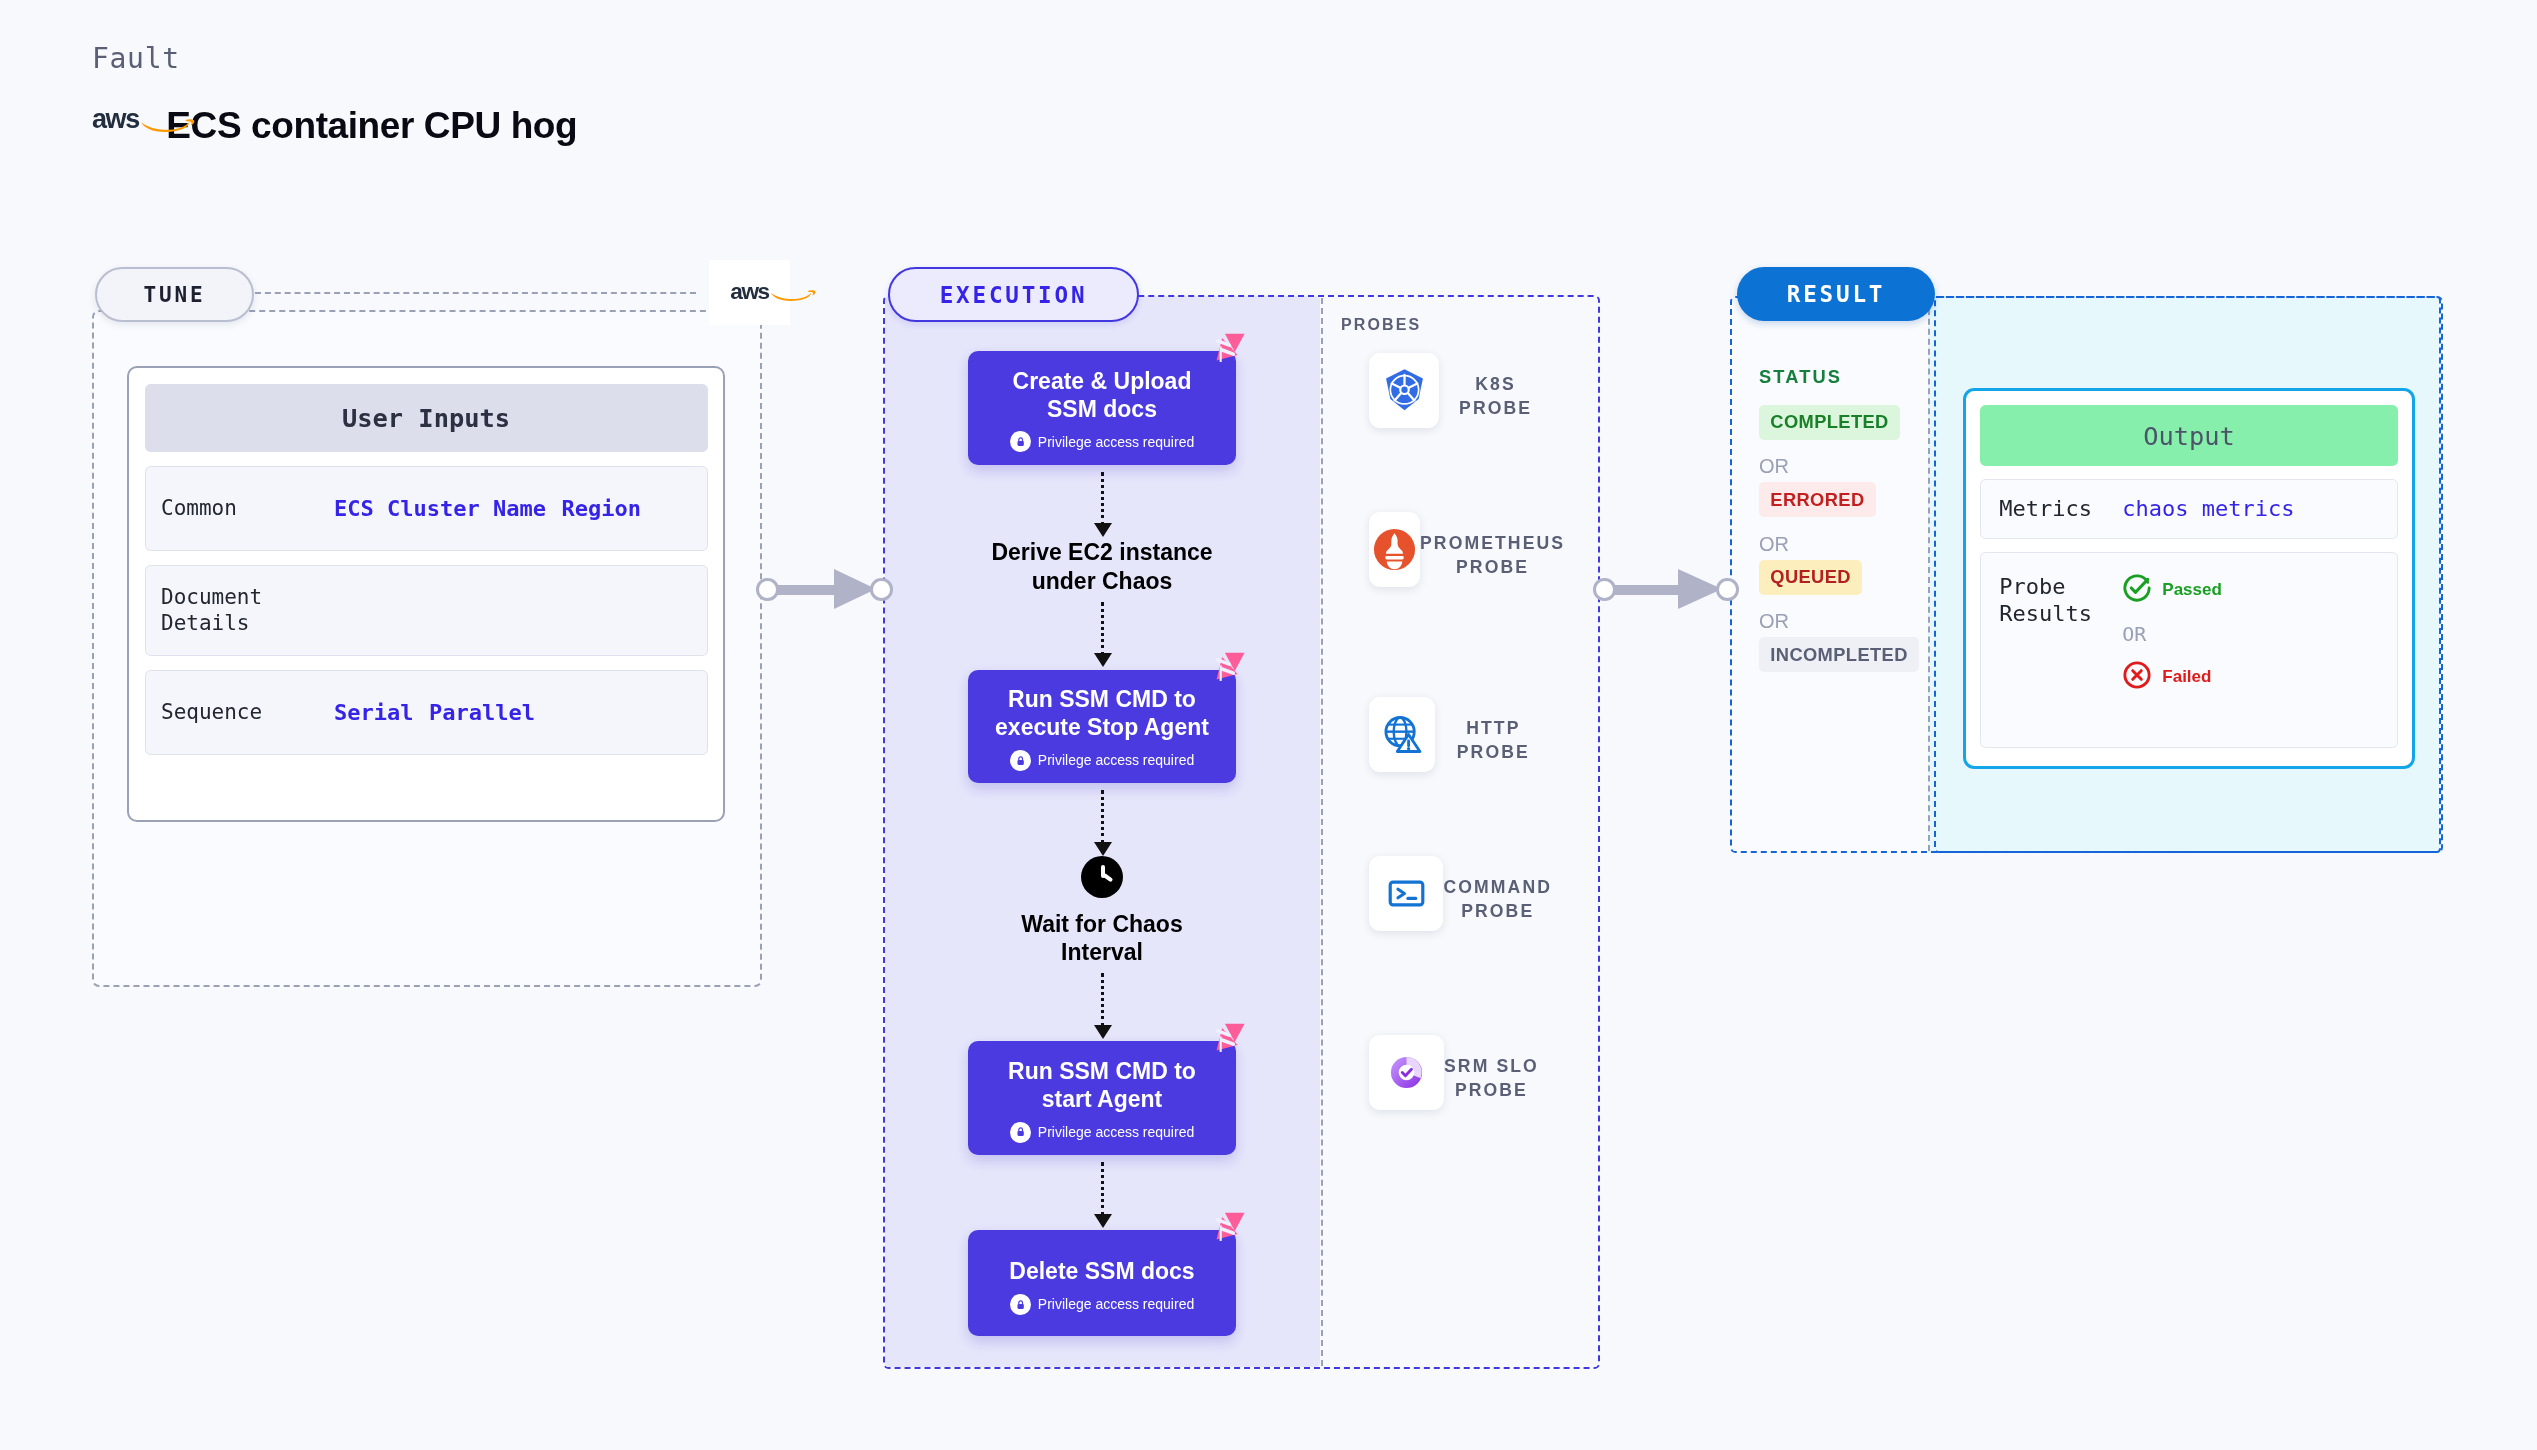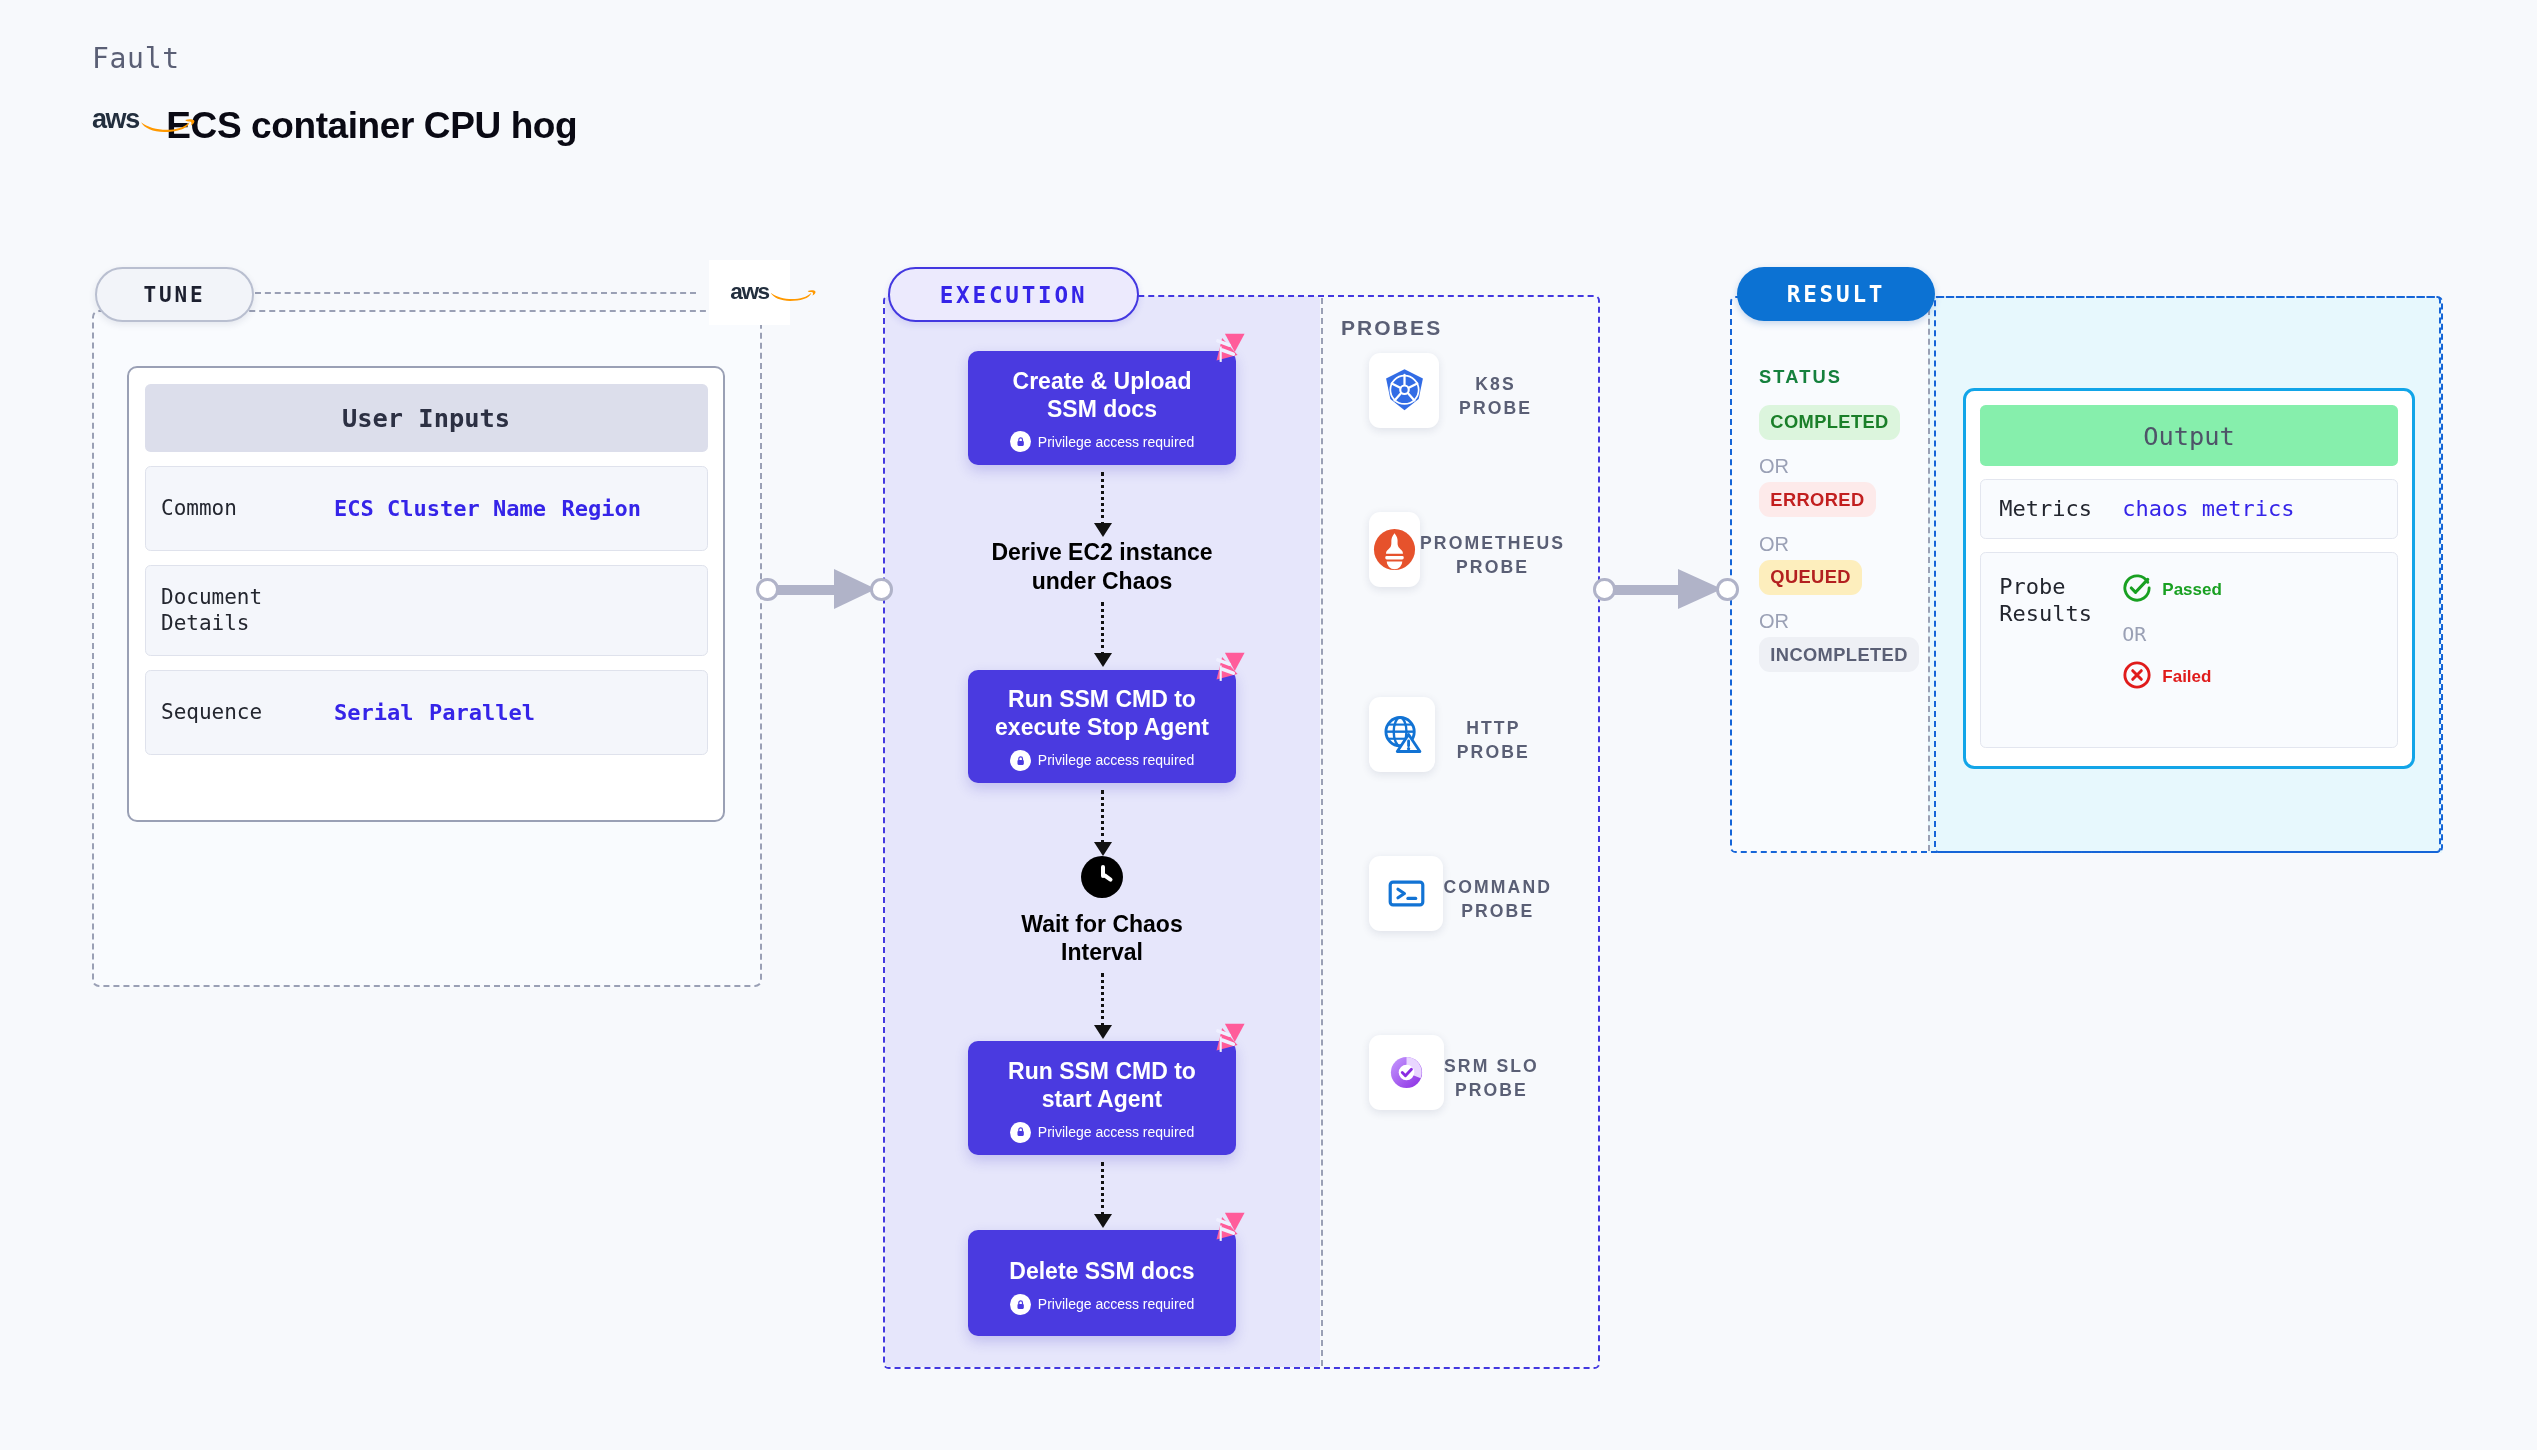--- a/index.html
+++ b/index.html
@@ -116,21 +116,21 @@
   .dashline::after {
     content:""; position:absolute; left:-9.2px; bottom:-11.3px;
     border-left:9.2px solid transparent; border-right:9.2px solid transparent; border-top:14px solid #111;
   }
   .steplabel { font-size:23px; font-weight:bold; color:#000; text-align:center; line-height:1.22; margin-top:12.7px;}
   .clockicon { width:42px; height:42px; border-radius:50%; background:#000; position:relative; margin-top:11.3px;}
   .clockicon::before { content:""; position:absolute; left:20px; top:9.2px; width:3.5px; height:13.4px; background:#fff; border-radius:2.1px;}
   .clockicon::after { content:""; position:absolute; left:20.5px; top:20.5px; width:3.5px; height:10.6px; background:#fff; border-radius:2.1px; transform:rotate(-55deg); transform-origin:top left;}
 
   
-  #probes-title { position:absolute; left:1341px; top:316px; font-size:21px; color:#5a5f75; letter-spacing:2.1px; font-weight:bold;}
+  #probes-title { position:absolute; left:1341px; top:316px; font-size:16px; color:#5a5f75; letter-spacing:2.1px; font-weight:bold;}
   .probe { position:absolute; width:183px; display:flex; flex-direction:row; align-items:center; left:1369px; }
   .probe .tile {
     width:75px; height:75px; background:#fff; border-radius:11.3px;
     box-shadow:0 2.8px 8.5px rgba(30,40,80,.10); display:flex; align-items:center; justify-content:center;
   }
   .probe .plabel { margin-top:12.7px; font-size:17.6px; color:#5a5f75; letter-spacing:2.1px; font-weight:bold; text-align:center; line-height:1.35;}
 
   
   #result-outer {
     position:absolute; left:1730px; top:296px; width:713px; height:557px;
@@ -143,21 +143,21 @@
     position:absolute; left:1934px; top:296px; width:507px; height:557px;
     border:2.8px dashed #1565d8; border-radius:4.2px;
   }
   #result-pill {
     left:1737px; top:267px; width:198px; height:54px;
     background:#0c72d3; color:#fff; font-size:22.6px; font-weight:bold;
     box-shadow:0 2.8px 7px rgba(20,80,170,.22);
   }
   #status-col { position:absolute; left:1759px; top:366px; width:176px; }
   #status-head { font-size:18.3px; color:#15803d; letter-spacing:2.1px; font-weight:bold; }
-  .badge { display:inline-block; padding:6.4px 11.3px; border-radius:11px; font-size:18.3px; font-weight:bold; letter-spacing:0.4px; margin-top:17px;}
+  .badge { display:inline-block; padding:6.4px 11.3px; border-radius:5px; font-size:18.3px; font-weight:bold; letter-spacing:0.4px; margin-top:17px;}
   .orlab { font-size:20px; color:#9aa0b5; margin-top:15.5px; }
 
   #output-card {
     position:absolute; left:1963px; top:388px; width:452px; height:381px;
     border:3.5px solid #12a5e8; border-radius:11.3px; background:#fff; padding:14px;
   }
   #output-head {
     height:61px; background:#86efac; border-radius:5.6px; display:flex; align-items:center; justify-content:center;
     font-family:"DejaVu Sans Mono", monospace; font-size:25.4px; color:#4e5468;
   }

